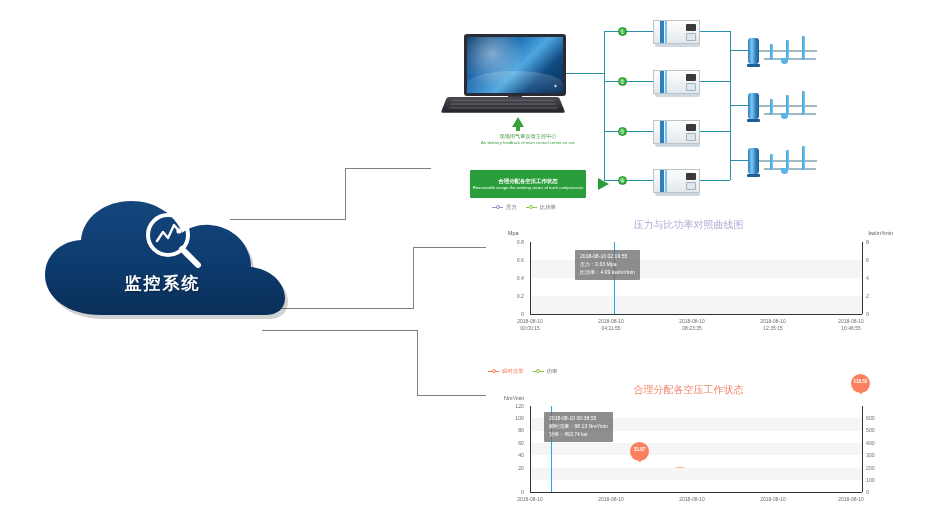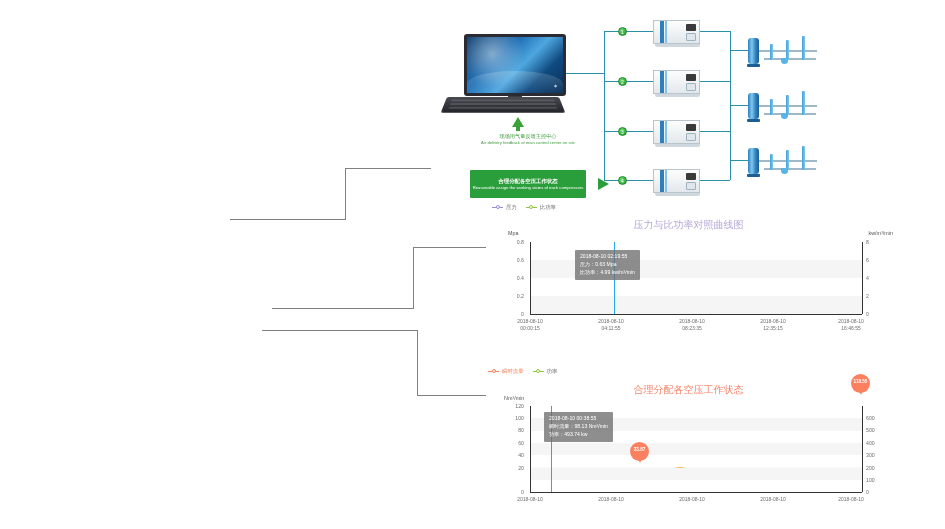--- a/index.html
+++ b/index.html
@@ -157,20 +157,42 @@
     <div class="h" style="left:0;top:61px;width:141px;"></div>
     <div class="v" style="left:141px;top:0;height:62px;"></div>
     <div class="h" style="left:141px;top:0;width:74px;"></div>
   </div>
   <div class="conn" style="left:262px;top:330px;width:230px;height:66px;">
     <div class="h" style="left:0;top:0;width:155px;"></div>
     <div class="v" style="left:155px;top:0;height:66px;"></div>
     <div class="h" style="left:155px;top:65px;width:75px;"></div>
   </div>
 
+  <div class="cloud-wrap">
+    <svg width="255" height="135" viewBox="0 0 255 135">
+      <defs>
+        <linearGradient id="cg" x1="0" y1="0" x2="0" y2="1">
+          <stop offset="0%" stop-color="#14467d"></stop>
+          <stop offset="55%" stop-color="#0d3b6e"></stop>
+          <stop offset="100%" stop-color="#0a2f59"></stop>
+        </linearGradient>
+      </defs>
+      <g transform="translate(4,5)">
+        <path d="M62 118 C28 118 6 100 6 78 C6 58 22 44 42 43 C44 20 66 4 92 4 C116 4 136 17 143 36 C151 30 161 27 171 28 C195 30 212 48 212 70 C232 72 246 86 246 101 C246 112 238 118 226 118 Z" fill="rgba(0,0,0,0.18)" transform="translate(3,4)"></path>
+        <path d="M62 118 C28 118 6 100 6 78 C6 58 22 44 42 43 C44 20 66 4 92 4 C116 4 136 17 143 36 C151 30 161 27 171 28 C195 30 212 48 212 70 C232 72 246 86 246 101 C246 112 238 118 226 118 Z" fill="url(#cg)"></path>
+      </g>
+    </svg>
+    <svg class="glass" viewBox="0 0 62 62">
+      <circle cx="25" cy="25" r="20" fill="none" stroke="#ffffff" stroke-width="4"></circle>
+      <line x1="39" y1="39" x2="55" y2="55" stroke="#ffffff" stroke-width="6" stroke-linecap="round"></line>
+      <polyline points="14,31 20,22 25,28 31,15 36,21" fill="none" stroke="#ffffff" stroke-width="2.4" stroke-linejoin="round" stroke-linecap="round"></polyline>
+      <circle cx="36" cy="21" r="2.6" fill="#ffffff"></circle>
+    </svg>
+    <div class="cloud-label">监控系统</div>
+  </div>
 
   <div class="panel-top">
 
     <div class="monitor">
       <div class="mon-screen">
         <div class="mon-glow"></div>
         <div class="mon-wave"></div>
         <div class="mon-logo">◆</div>
       </div>
       <div class="mon-neck"></div>

